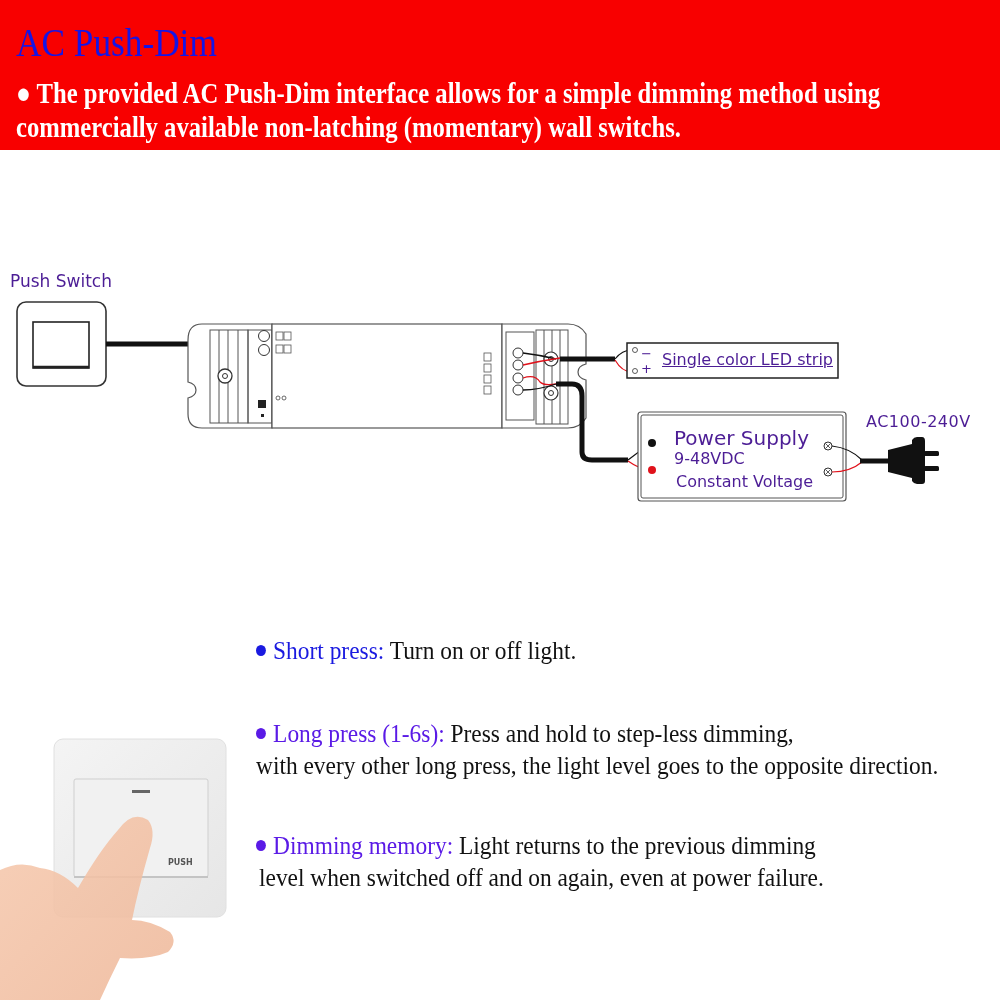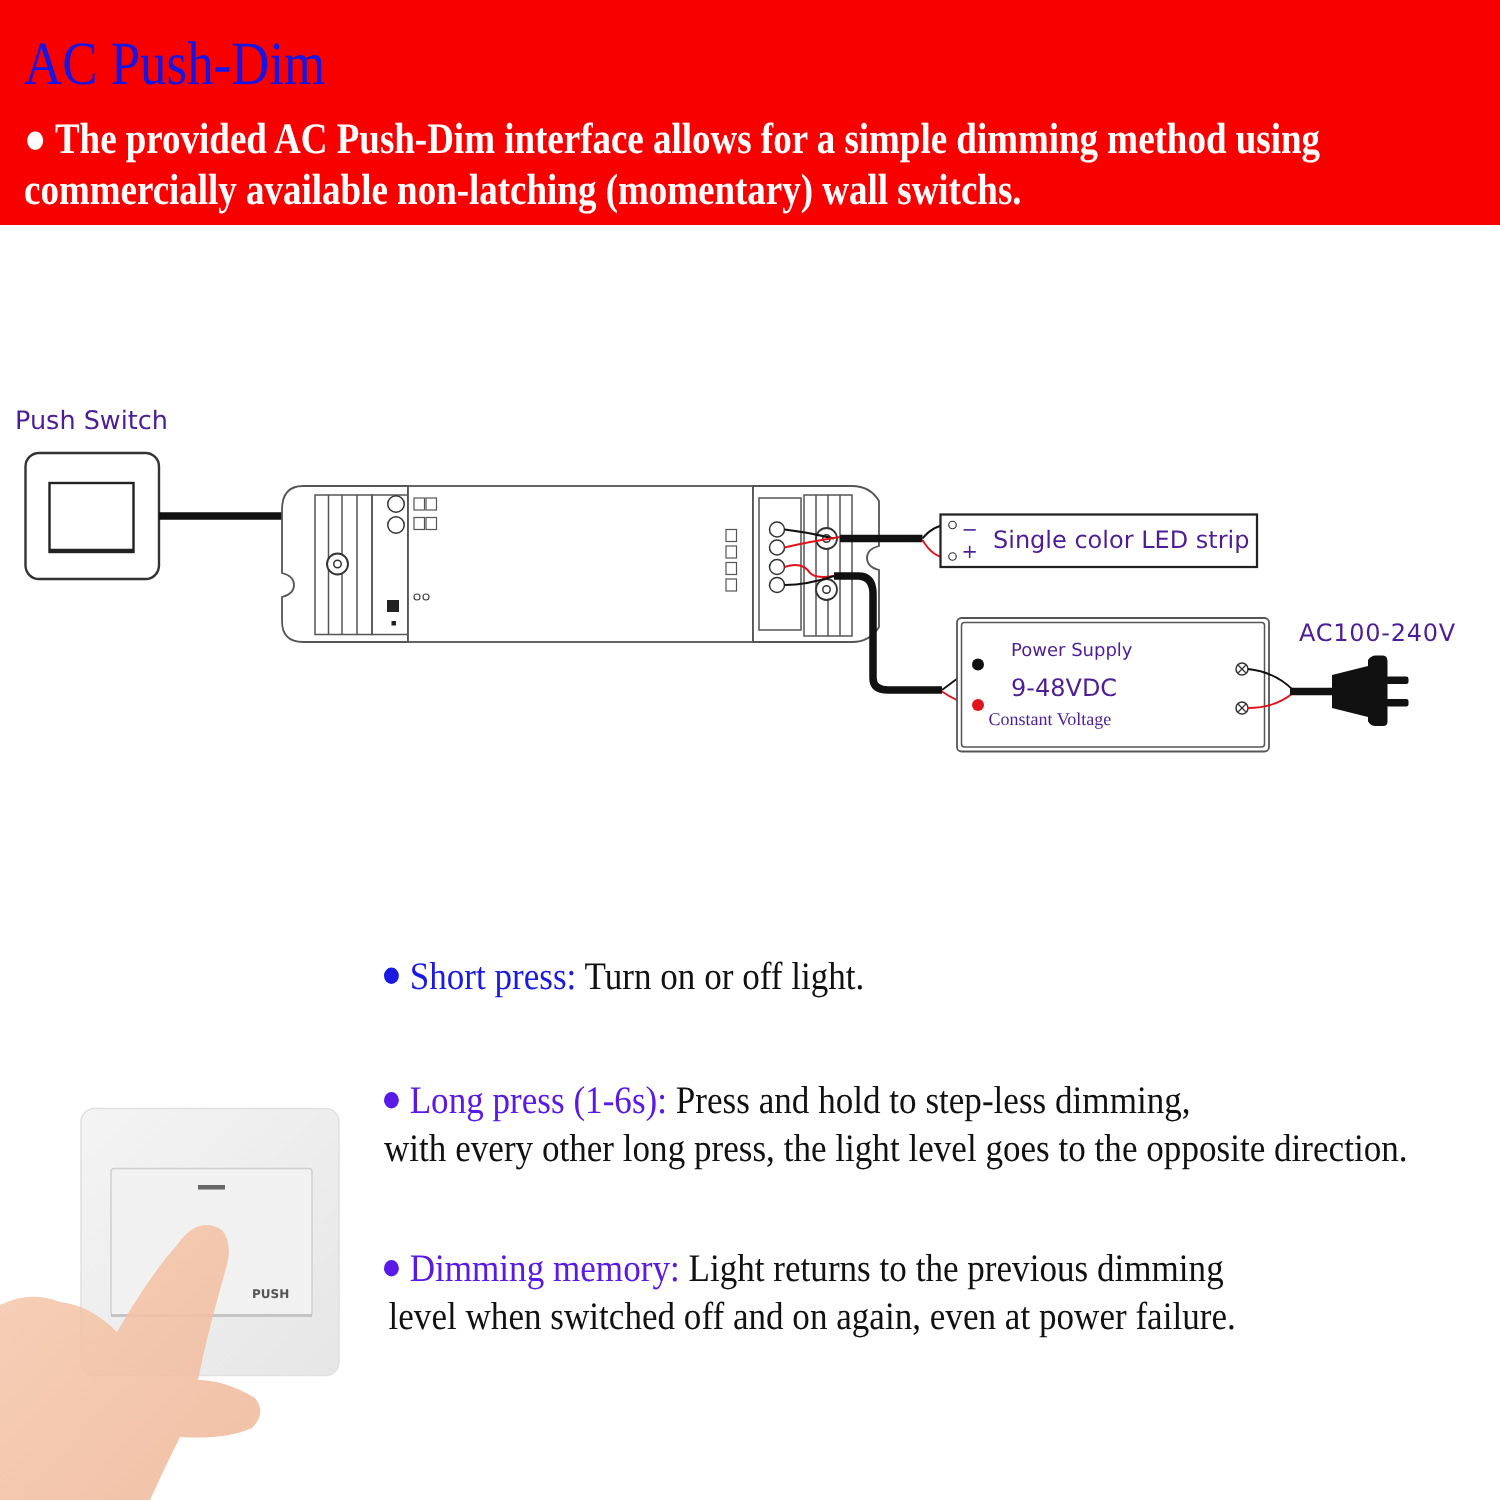--- a/index.html
+++ b/index.html
@@ -123,25 +123,25 @@
     <line x1="860" y1="461" x2="890" y2="461" stroke="#111" stroke-width="5"></line>
     <g>
       <path d="M888 450 L912 444 L912 440 Q914 437 917 437 L922 437 Q925 437 925 441 L925 481 Q925 484 922 484 L917 484 Q914 484 912 481 L912 478 L888 472 Z" fill="#111"></path>
       <rect x="924" y="451" width="15" height="5" rx="1.5" fill="#111"></rect>
       <rect x="924" y="466" width="15" height="5" rx="1.5" fill="#111"></rect>
     </g>
   </svg>
 
   <div class="label-sans" style="left:641px;top:196px;font-size:13px;">−</div>
   <div class="label-sans" style="left:641px;top:211px;font-size:13px;">+</div>
-  <div class="label-sans" style="left:662px;top:200px;font-size:16px;">Single color LED strip</div>
+  <div class="label-sans" style="left:662px;top:200px;font-size:16px;text-decoration:underline;">Single color LED strip</div>
 
-  <div class="label-sans" style="left:674px;top:276px;font-size:12px;">Power Supply</div>
+  <div class="label-sans" style="left:674px;top:276px;font-size:20px;">Power Supply</div>
   <div class="label-sans" style="left:674px;top:299px;font-size:16px;">9-48VDC</div>
-  <div class="label-sans" style="left:659px;top:322px;font-size:12px;font-family:Liberation Serif, serif;">Constant Voltage</div>
+  <div class="label-sans" style="left:676px;top:322px;font-size:16px;">Constant Voltage</div>
 
   <div class="label-sans" style="left:866px;top:262px;font-size:16px;letter-spacing:0.5px;">AC100-240V</div>
 </div>
 
 <div class="bullets">
   <div class="bl" style="left:256px;top:36px;">
     <span class="dot" style="background:#1a1ae0;"></span><span class="hd">Short press:</span> <span>Turn on or off light.</span>
   </div>
 
   <div class="bl" style="left:256px;top:119px;">

